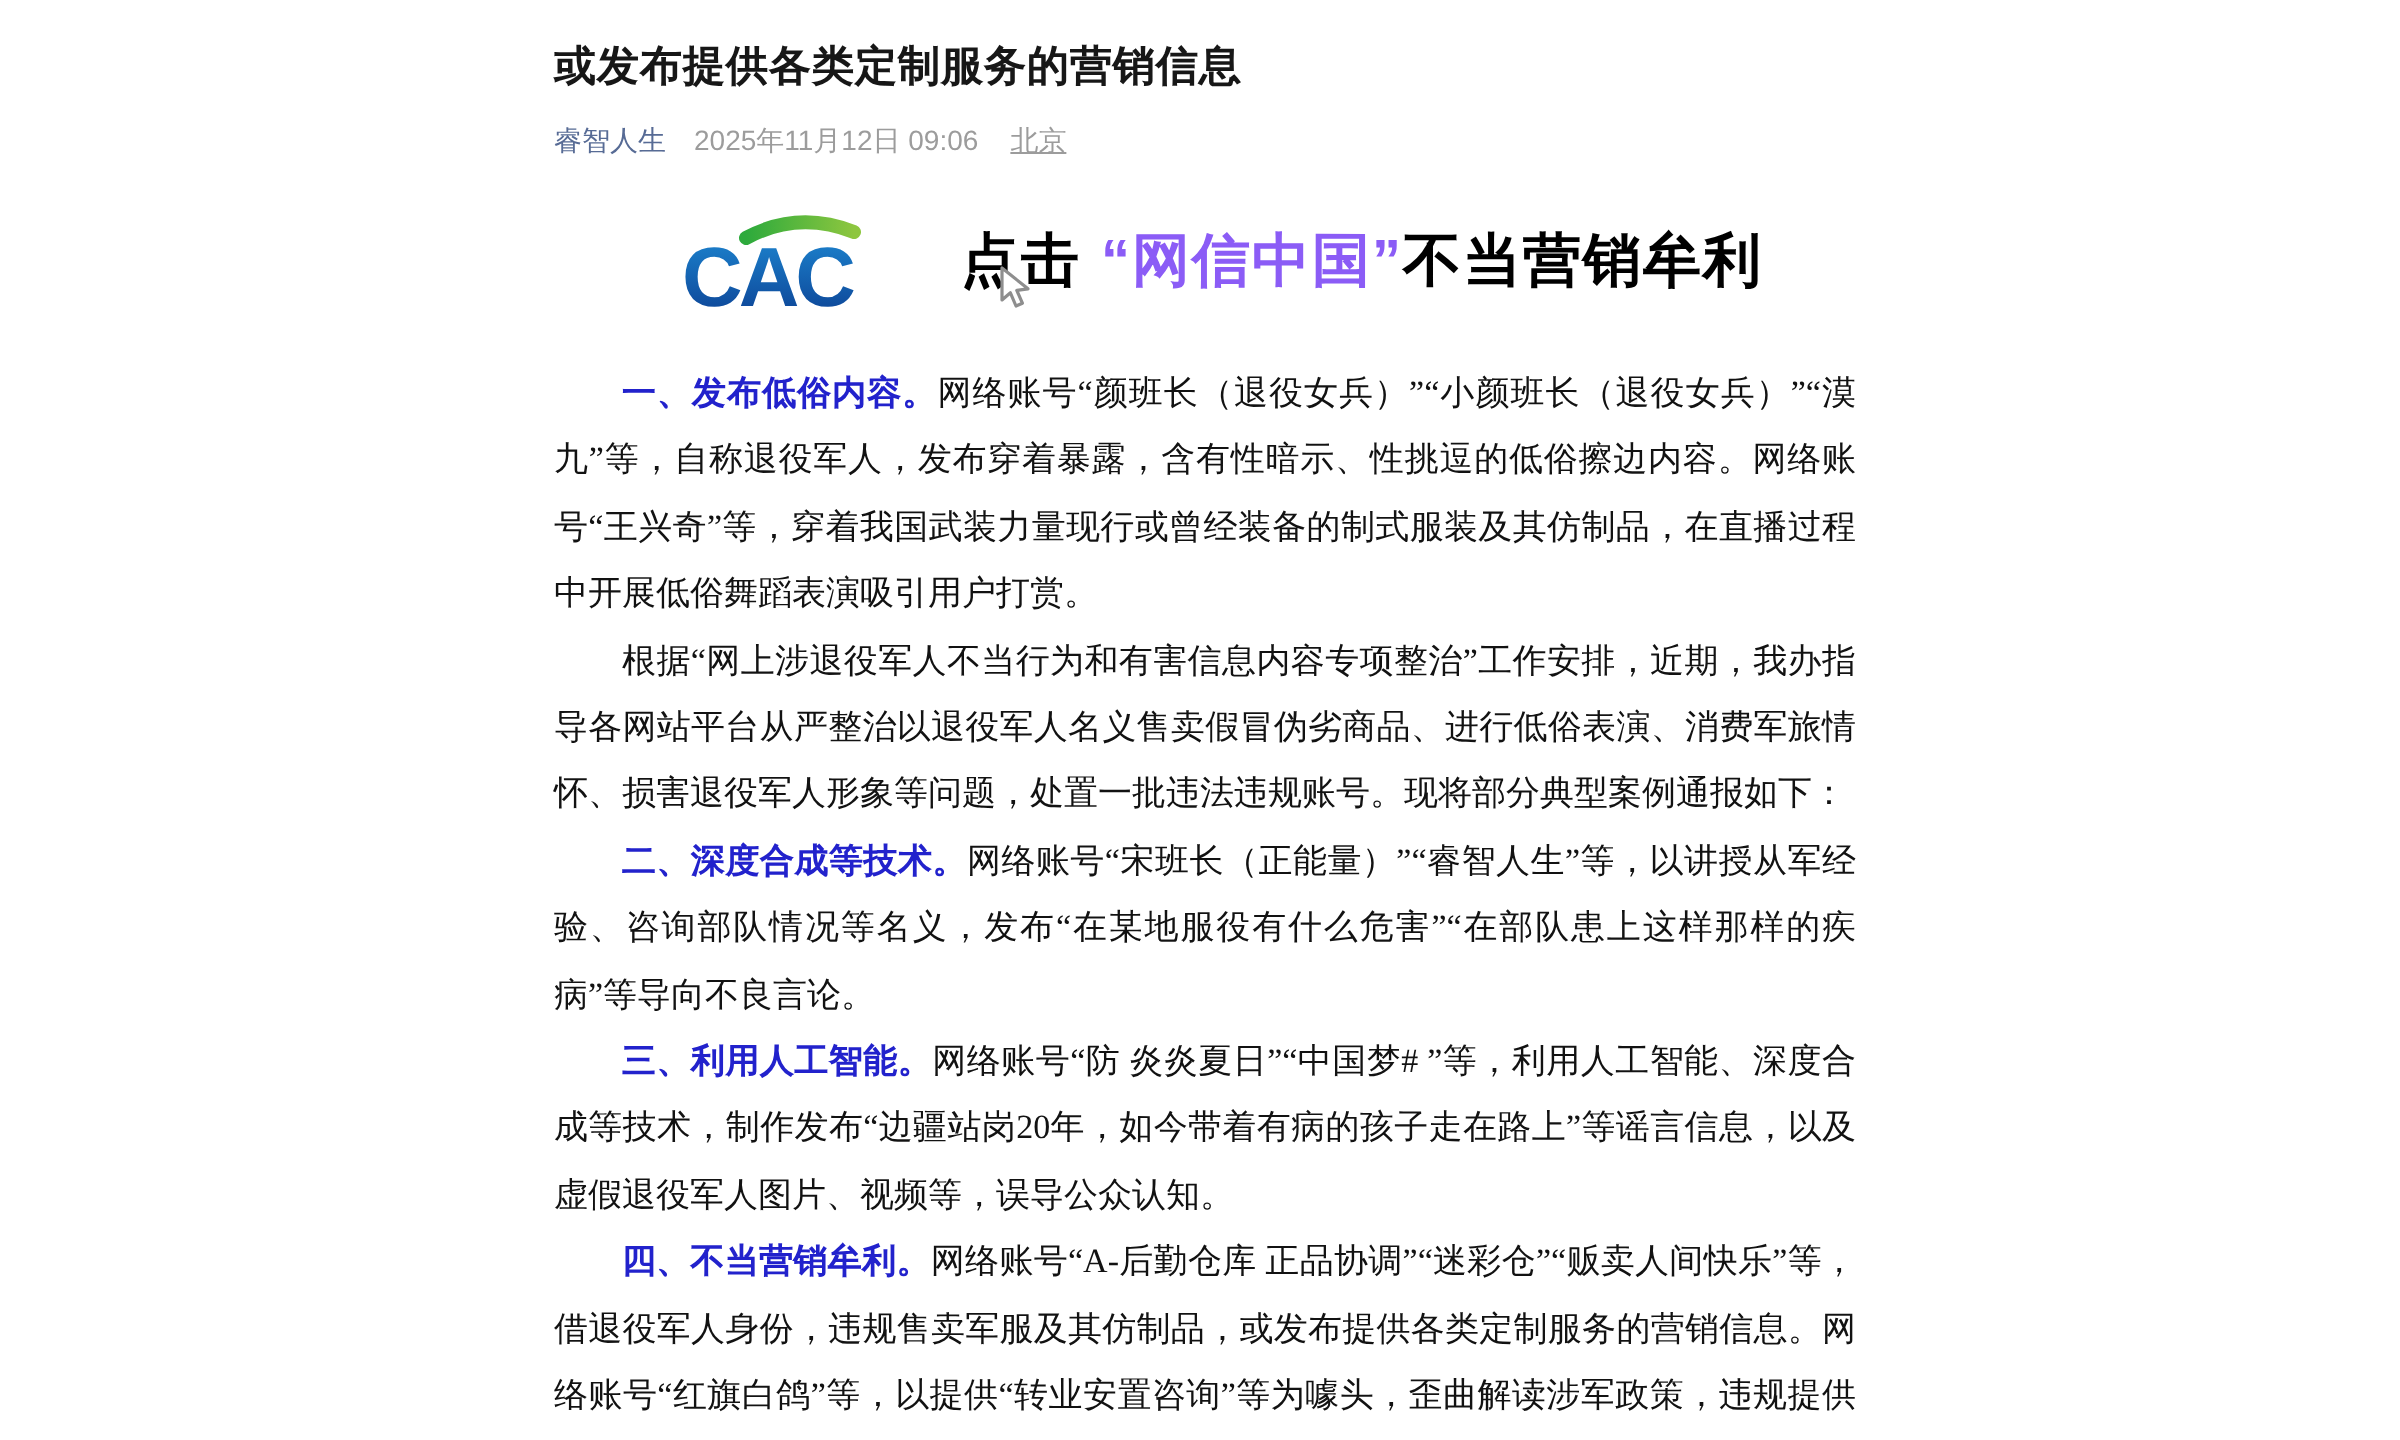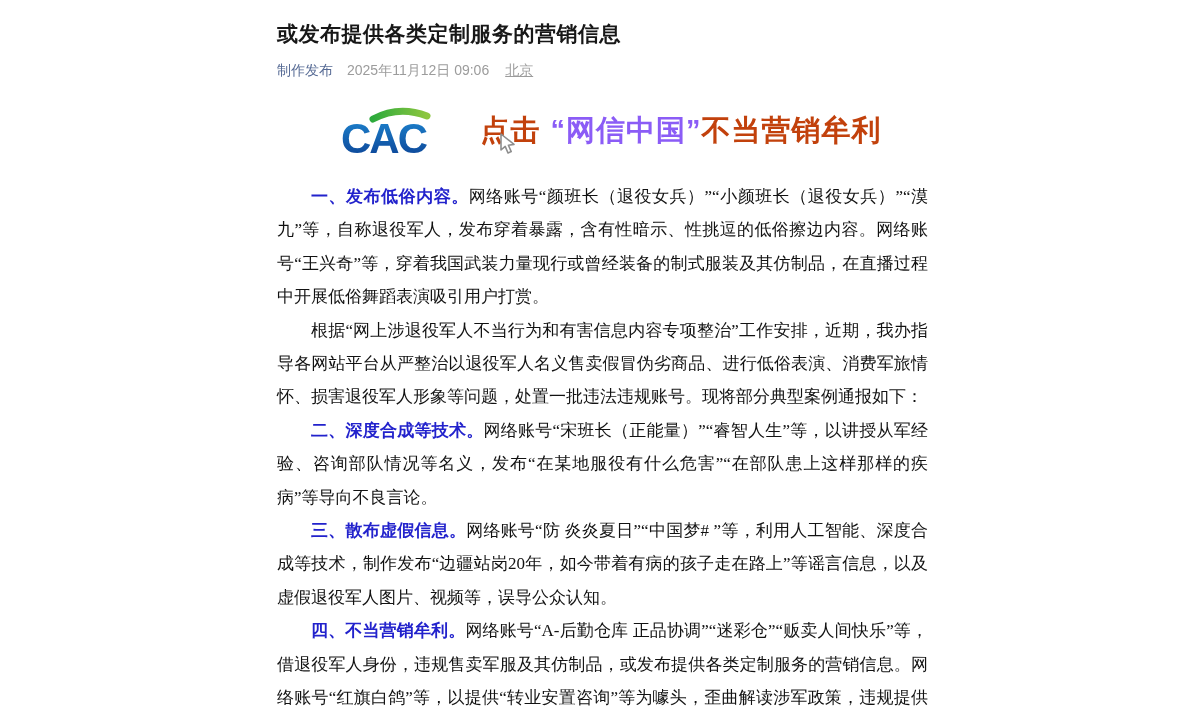--- a/index.html
+++ b/index.html
@@ -50,21 +50,21 @@
   }
   .banner .logo-box { flex: 0 0 auto; display: flex; align-items: center; }
   .banner .banner-text {
     display: flex;
     align-items: center;
     font-weight: 700;
     font-size: 29px;
     letter-spacing: 1px;
     white-space: nowrap;
   }
-  .banner .b-gray { color: #c2410c; text-align: right; }
+  .banner .b-gray { color: #000000; text-align: right; }
   .banner .b-navy { color: #8b5cf6; }
   .banner .click-wrap { position: relative; display: inline-block; }
   .banner .cursor-icon {
     position: absolute;
     left: 18px;
     bottom: -4px;
   }
   .banner .gap { width: 10px; display: inline-block; }
 
   .article-body {
@@ -85,21 +85,21 @@
   }
 </style>
 </head>
 <body>
 
 <div class="content">
 
   <h1 class="article-title">或发布提供各类定制服务的营销信息</h1>
 
   <div class="byline">
-    <a class="source">制作发布</a>
+    <a class="source">睿智人生</a>
     <span class="meta">2025年11月12日 09:06</span>
     <span class="meta loc">北京</span>
   </div>
 
   <div class="banner">
     <div class="logo-box">
       <svg width="108" height="54" viewBox="0 0 108 54" aria-hidden="true">
         <defs>
           <linearGradient id="gGreen" x1="0" y1="0" x2="1" y2="0">
             <stop offset="0" stop-color="#2daa3c"></stop>
@@ -124,17 +124,17 @@
       <span class="gap"></span>
       <span class="b-navy">“网信中国”</span>
       <span class="b-gray">不当营销牟利</span>
     </div>
   </div>
 
   <div class="article-body">
     <p><span class="sec-heading">一、发布低俗内容。</span><span>网络账号“颜班长（退役女兵）”“小颜班长（退役女兵）”“漠九”等，自称退役军人，发布穿着暴露，含有性暗示、性挑逗的低俗擦边内容。网络账号“王兴奇”等，穿着我国武装力量现行或曾经装备的制式服装及其仿制品，在直播过程中开展低俗舞蹈表演吸引用户打赏。</span></p>
     <p><span class="sec-heading"></span><span>根据“网上涉退役军人不当行为和有害信息内容专项整治”工作安排，近期，我办指导各网站平台从严整治以退役军人名义售卖假冒伪劣商品、进行低俗表演、消费军旅情怀、损害退役军人形象等问题，处置一批违法违规账号。现将部分典型案例通报如下：</span></p>
     <p><span class="sec-heading">二、深度合成等技术。</span><span>网络账号“宋班长（正能量）”“睿智人生”等，以讲授从军经验、咨询部队情况等名义，发布“在某地服役有什么危害”“在部队患上这样那样的疾病”等导向不良言论。</span></p>
-    <p><span class="sec-heading">三、散布虚假信息。</span><span>网络账号“防 炎炎夏日”“中国梦# ”等，利用人工智能、深度合成等技术，制作发布“边疆站岗20年，如今带着有病的孩子走在路上”等谣言信息，以及虚假退役军人图片、视频等，误导公众认知。</span></p>
+    <p><span class="sec-heading">三、利用人工智能。</span><span>网络账号“防 炎炎夏日”“中国梦# ”等，利用人工智能、深度合成等技术，制作发布“边疆站岗20年，如今带着有病的孩子走在路上”等谣言信息，以及虚假退役军人图片、视频等，误导公众认知。</span></p>
     <p><span class="sec-heading">四、不当营销牟利。</span><span>网络账号“A-后勤仓库 正品协调”“迷彩仓”“贩卖人间快乐”等，借退役军人身份，违规售卖军服及其仿制品，或发布提供各类定制服务的营销信息。网络账号“红旗白鸽”等，以提供“转业安置咨询”等为噱头，歪曲解读涉军政策，违规提供收费咨询服务。</span></p>
   </div>
 
 </div>
 
 </body></html>

